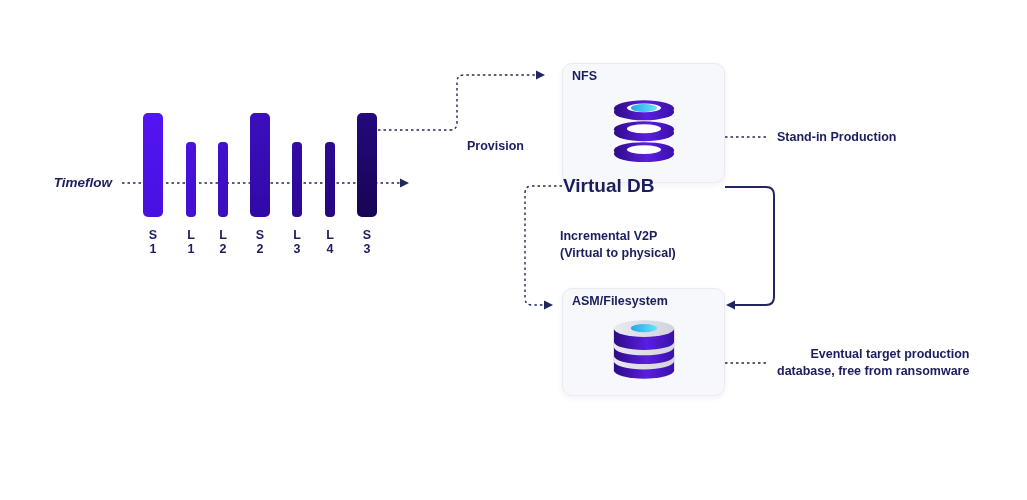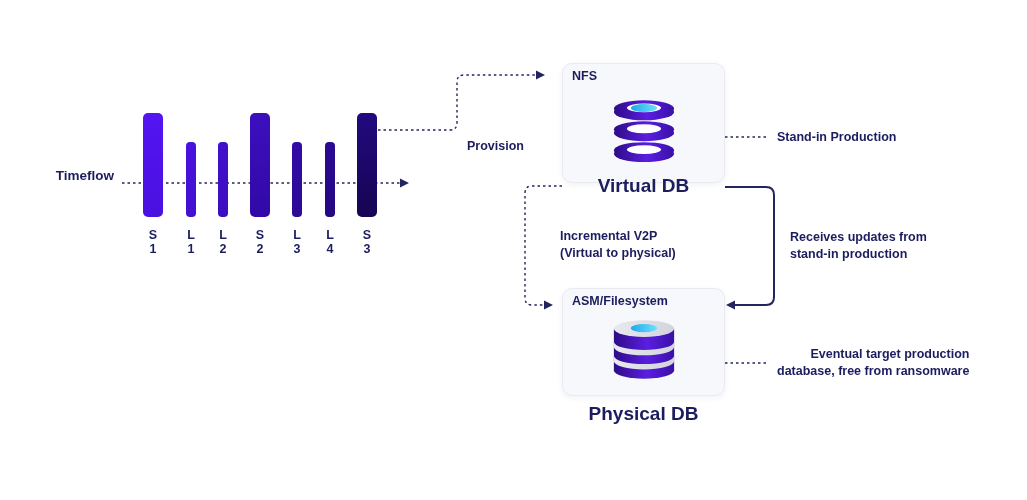--- a/index.html
+++ b/index.html
@@ -5,40 +5,40 @@
   html,body{margin:0;padding:0;background:#ffffff;}
   .canvas{
     position:relative;width:1027px;height:500px;background:#ffffff;overflow:hidden;
     font-family:"Liberation Sans",sans-serif;font-weight:700;color:var(--navy,#1B1D5E);
   }
   .overlay{position:absolute;left:0;top:0;width:1027px;height:500px;pointer-events:none;}
   .dash{fill:none;stroke:var(--arrow,#23255F);stroke-width:1.4;stroke-dasharray:2.5 3;}
   .solid{fill:none;stroke:var(--arrow,#23255F);stroke-width:2;}
   .ah{fill:var(--arrow,#23255F);stroke:none;}
 
-  .timeflow-label{position:absolute;left:52px;top:168px;width:62px;font-size:13.5px;text-align:right;}
+  .timeflow-label{position:absolute;left:52px;top:175px;width:62px;font-size:13.5px;text-align:center;font-style:italic;}
 
   .bar{position:absolute;}
   .bar-label{
     position:absolute;top:228px;width:30px;text-align:center;
     font-size:12.5px;line-height:1.12;white-space:pre-line;
   }
 
   .db-box{
     position:absolute;left:562px;width:163px;border-radius:10px;
     background:var(--box-bg,#F7F8FB);border:1px solid var(--box-border,#EAEBF2);
     box-shadow:0 2px 6px rgba(30,30,90,0.06);box-sizing:border-box;
   }
   .db-box.virtual{top:63px;height:120px;}
   .db-box.physical{top:288px;height:108px;}
   .box-tag{position:absolute;left:9px;top:5px;font-size:12.5px;}
   .box-icon{position:absolute;left:47px;}
   .virtual .box-icon{top:31px;}
   .physical .box-icon{top:25px;}
-  .box-title{position:absolute;left:0;width:100%;text-align:center;font-size:19px;}
+  .box-title{position:absolute;left:0;width:100%;text-align:left;font-size:19px;}
   .virtual .box-title{top:111px;}
   .physical .box-title{top:114px;}
 
   .note{position:absolute;font-size:12.5px;line-height:1.32;white-space:pre-line;}
   .note-provision{left:467px;top:100px;margin-top:38px;}
   .note-standin{left:777px;top:129px;}
   .note-receives{left:790px;top:229px;}
   .note-incremental{left:560px;top:228px;}
   .note-eventual{left:777px;top:346px;text-align:right;}
 </style>
@@ -148,25 +148,22 @@
       </defs>
       <g>
         <rect x="4" y="14" width="62" height="43" fill="url(#gp)"></rect>
         <ellipse cx="35" cy="57" rx="31" ry="8.5" fill="url(#gp)"></ellipse>
         <path d="M4,27.5 A31,8.5 0 0 0 66,27.5 L66,33 A31,8.5 0 0 1 4,33 Z" fill="url(#gg)"></path>
         <path d="M4,42 A31,8.5 0 0 0 66,42 L66,47.5 A31,8.5 0 0 1 4,47.5 Z" fill="url(#gg)"></path>
         <ellipse cx="35" cy="14" rx="31" ry="8.5" fill="url(#gg)"></ellipse>
         <ellipse cx="35" cy="13.5" rx="13.5" ry="4.3" fill="url(#gc2)"></ellipse>
       </g>
     </svg>
-    <div class="box-title">Physical DB</div>
   </div>
 
   <div class="note note-provision">Provision</div>
   <div class="note note-standin">Stand-in Production</div>
-  <div class="note note-receives">Receives updates from
-stand-in production</div>
   <div class="note note-incremental">Incremental V2P
 (Virtual to physical)</div>
   <div class="note note-eventual">Eventual target production
 database, free from ransomware</div>
 
 </div>
 
 </body></html>

